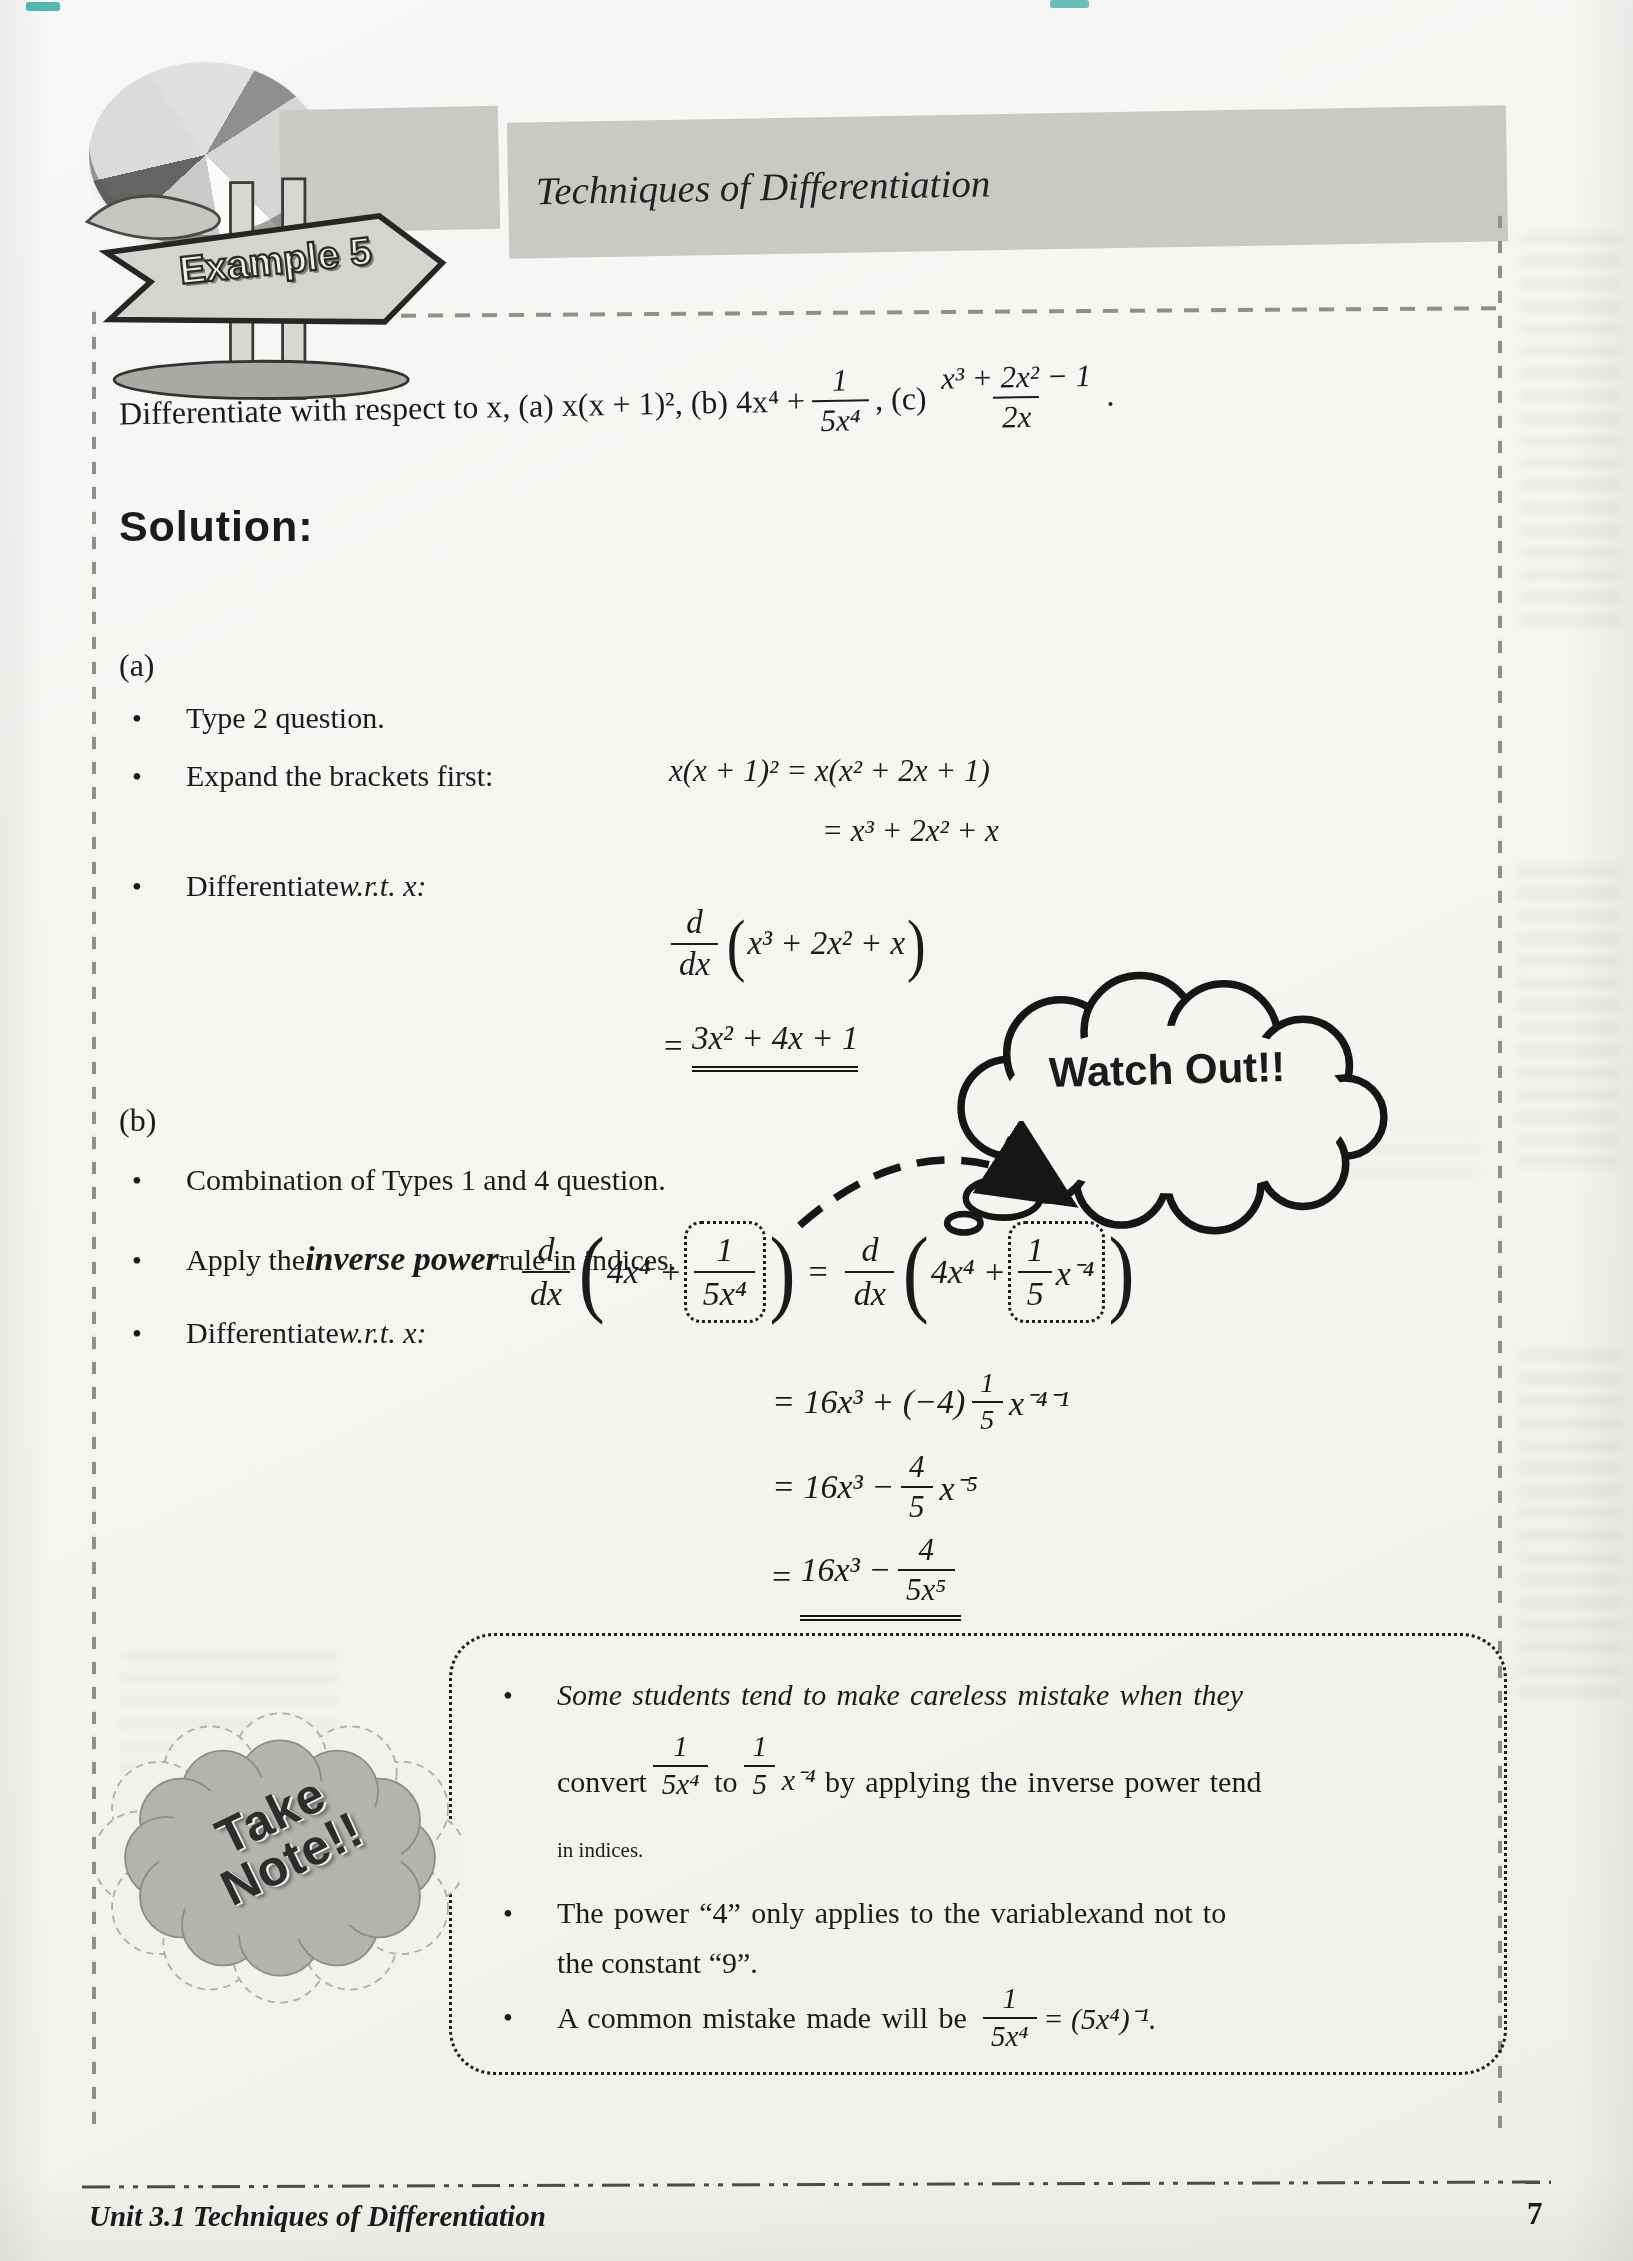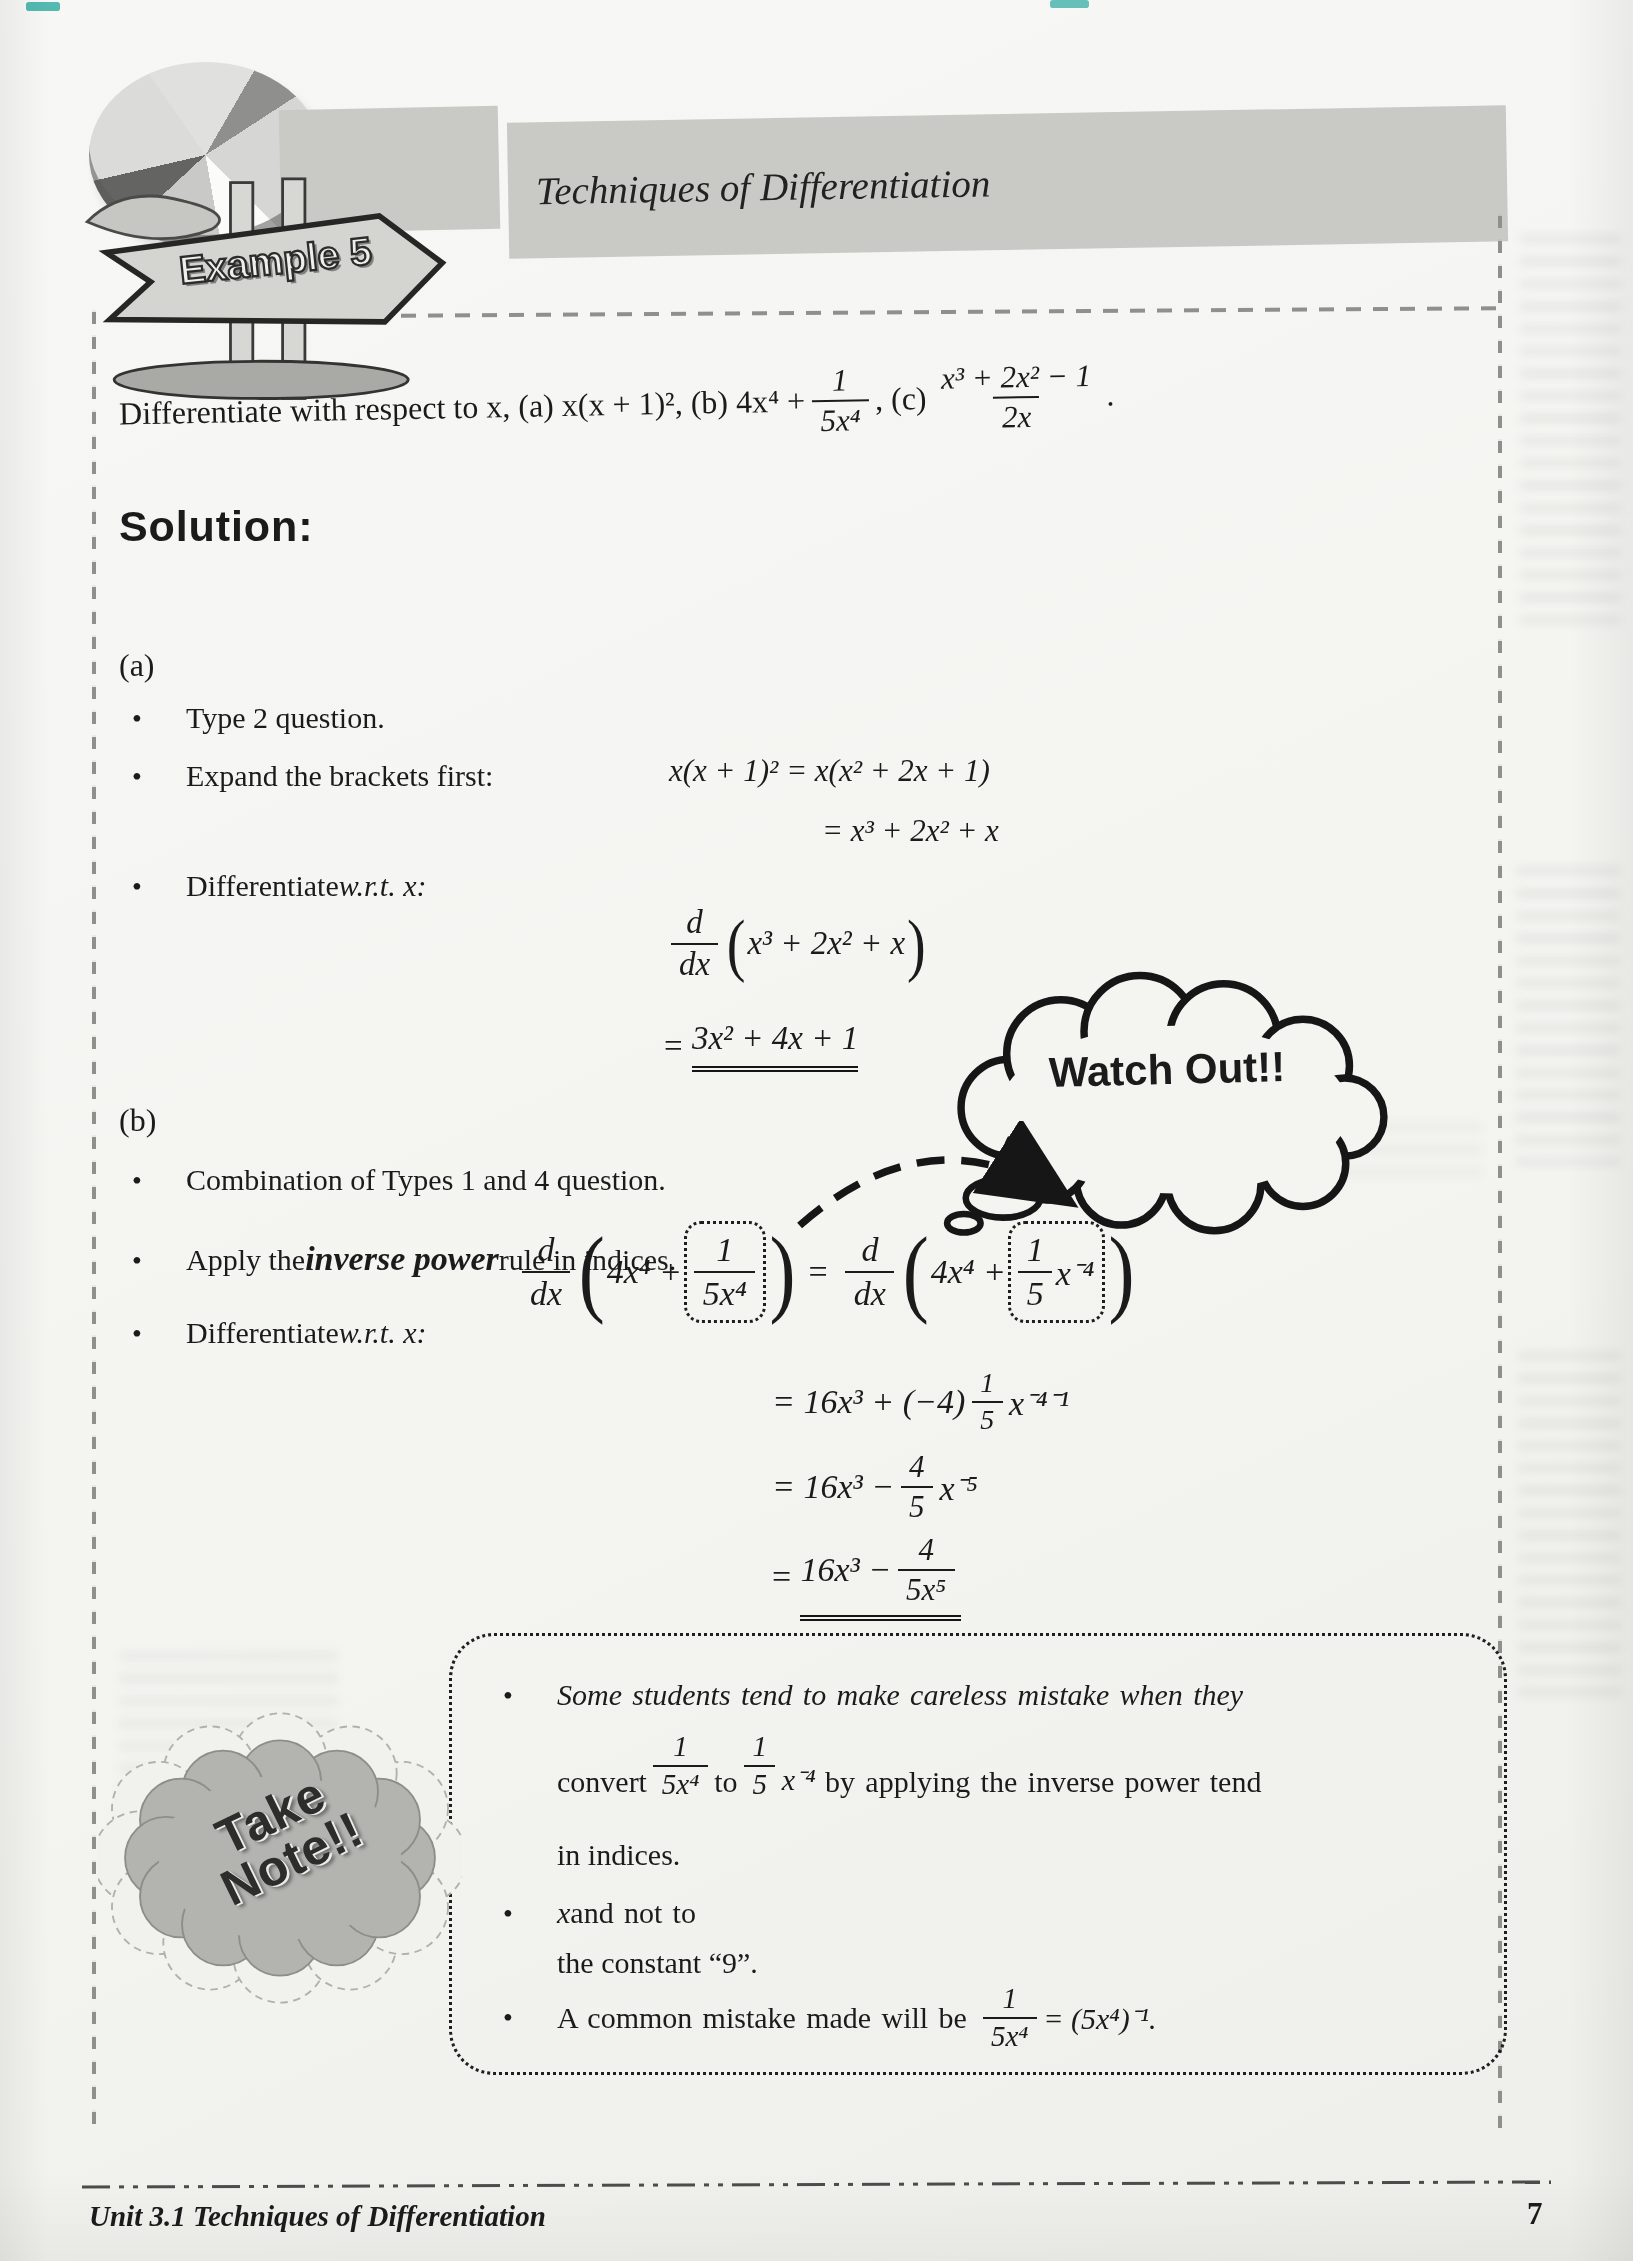--- a/index.html
+++ b/index.html
@@ -242,24 +242,25 @@
       <span class="d">5x⁴</span>
     </span>
     <span class="up">to</span>
     <span class="fr" style="font-size:29px;">
       <span class="n">1</span>
       <span class="d">5</span>
     </span>
     <span class="mt" style="margin-right:9.3px;">x⁻⁴</span>
     <span class="up" style="word-spacing:2.8px;">by applying the inverse power tend</span>
   </div>
-  <div class="abs" style="left:557px;top:1838px;font-size:30px;z-index:2;">in indices.</div>
+  <div class="abs" style="left:557px;top:1838px;font-size:21px;z-index:2;">in indices.</div>
 
   <div class="bul" style="left:503px;top:1896px;z-index:2;">
     <span class="dot">•</span>
+    <span style="word-spacing:2.8px;">The power “4” only applies to the variable </span>
     <span class="mt">x</span>
     <span style="word-spacing:2.8px;"> and not to</span>
   </div>
   <div class="abs" style="left:557px;top:1946px;font-size:30px;z-index:2;">the constant “9”.</div>
 
   <div class="mrow" style="left:503px;top:1984px;font-size:30px;z-index:2;">
     <span class="up" style="width:54px;font-size:28px;">•</span>
     <span class="up" style="word-spacing:2.8px;margin-right:9.3px;text-align:center;">A common mistake made will be</span>
     <span class="fr" style="font-size:29px;">
       <span class="n">1</span>

